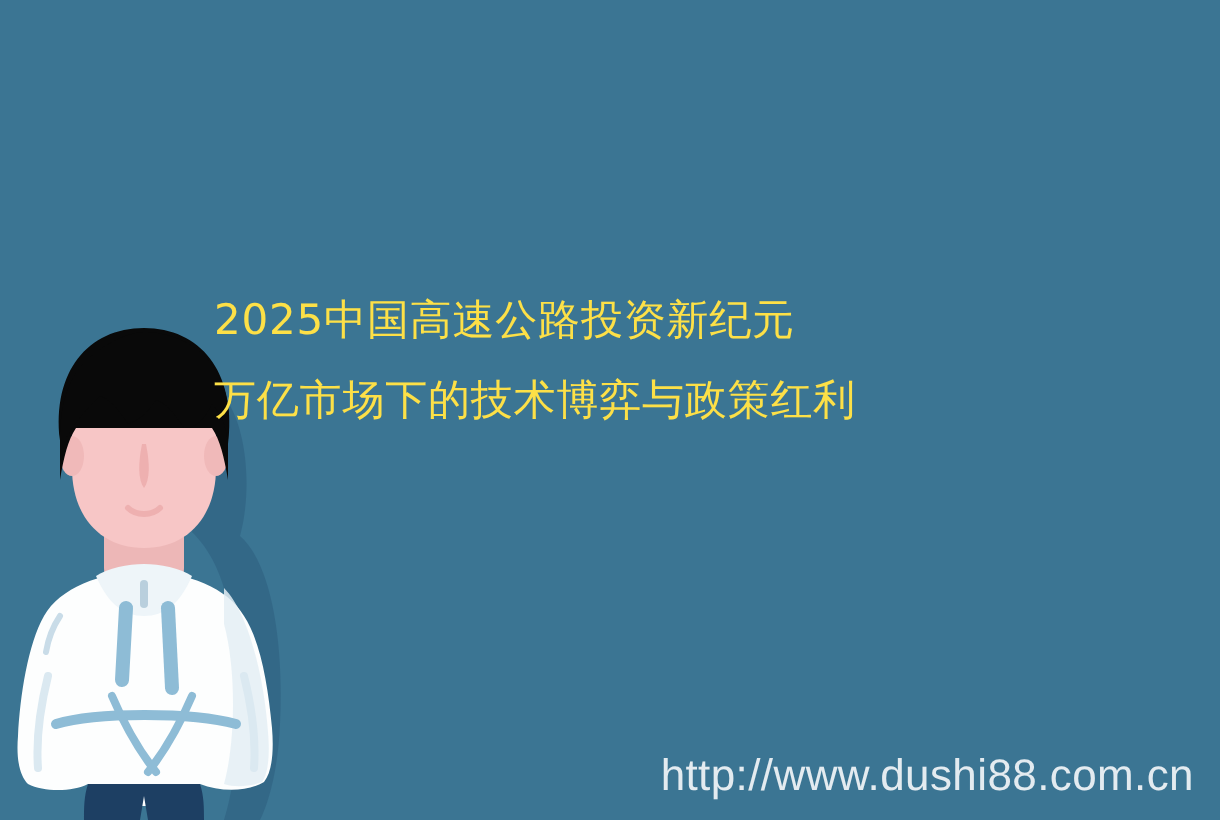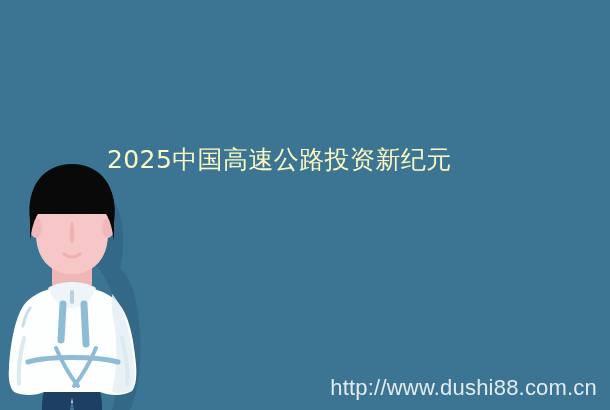--- a/index.html
+++ b/index.html
@@ -36,22 +36,22 @@
   }
 
   
   #title-block {
     position: absolute;
     left: 107px;
     top: 140px;
     width: 495px;
   }
   .title-line {
-    color: #fef9c3;
-    font-size: 25px;
+    color: #fde047;
+    font-size: 21px;
     line-height: 40px;
     letter-spacing: 0.4px;
     white-space: nowrap;
     font-weight: 400;
     font-family: "DejaVu Sans", "Liberation Sans", sans-serif;
   }
 
   
   #watermark {
     position: absolute;
@@ -128,17 +128,18 @@
       <path d="M24 176 C20 192 18 208 19 222" stroke="#dbe9f1" stroke-width="4" fill="none" stroke-linecap="round"></path>
       <path d="M122 176 C126 192 128 208 127 222" stroke="#dbe9f1" stroke-width="4" fill="none" stroke-linecap="round"></path>
 
       <path d="M44 230 C42 236 42 242 42 248 L70 248 L72 236 L74 248 L102 248 C102 242 102 236 100 230 Z" fill="#1d3f63"></path>
 
     </svg>
   </div>
 
   <div id="title-block">
     <div class="title-line">2025中国高速公路投资新纪元</div>
+    <div class="title-line">万亿市场下的技术博弈与政策红利</div>
   </div>
 
   <div id="watermark">http://www.dushi88.com.cn</div>
 
 </div>
 
 </body></html>

